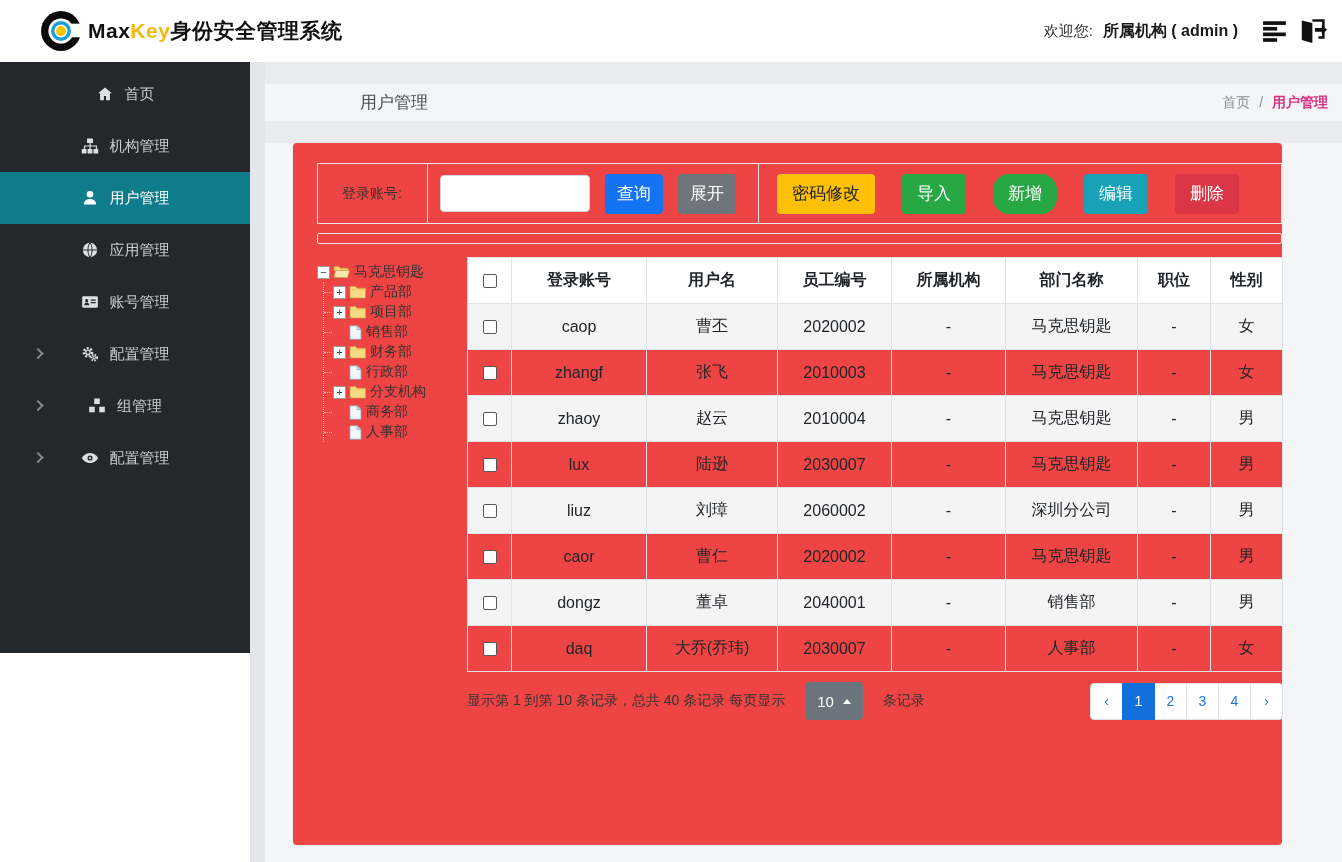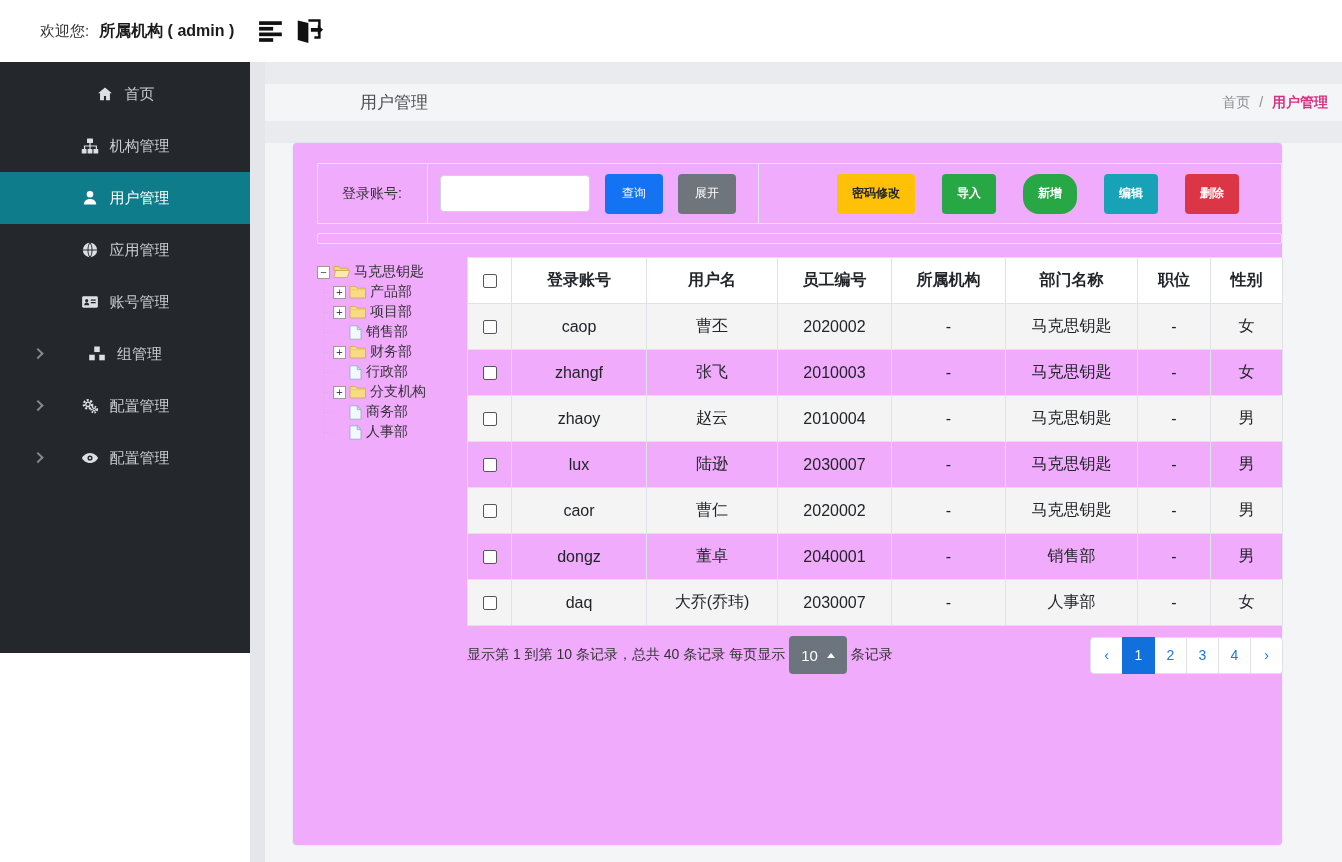--- a/index.html
+++ b/index.html
@@ -33,35 +33,35 @@
   .top-zone { background: #e9ebee; padding: 22px 0; }
   .band { height: 37px; background: #f4f5f6; display: flex; align-items: center; justify-content: space-between;
     padding: 0 14px 0 95px; }
   .page-title { font-size: 17px; font-weight: normal; color: #4b4f54; }
   .breadcrumb { font-size: 14px; }
   .breadcrumb .bc-home { color: #8b9096; cursor: pointer; }
   .breadcrumb .bc-sep { color: #8b9096; margin: 0 5px; }
   .breadcrumb .bc-cur { font-weight: bold; }
 
   
-  .card { width: 989px; min-height: 702px; margin-left: 28px; background: #f0abfc; border-radius: 4px;
+  .card { width: 989px; min-height: 702px; margin-left: 28px; background: #ef4444; border-radius: 4px;
     box-shadow: 0 0 2px rgba(0,0,0,.12); padding: 20px 0 26px 24px; }
 
   
   .toolbar { display: flex; align-items: stretch; border: 1px solid #e4e7ea; height: 61px; }
   .tb-label { width: 110px; display: flex; align-items: center; padding-left: 24px;
     border-right: 1px solid #e4e7ea; font-size: 14px; color: #333; }
   .tb-search { display: flex; align-items: center; gap: 15px; padding: 0 22px 0 12px; border-right: 1px solid #e4e7ea; }
   .tb-search input { width: 150px; height: 37px; border: 1px solid #ced4da; border-radius: 4px;
     padding: 0 8px; font-size: 14px; outline: none; }
   .btn { display: inline-flex; align-items: center; justify-content: center; height: 40px; border: none;
-    border-radius: 4px; font-size: 12px; cursor: pointer; font-family: inherit; }
+    border-radius: 4px; font-size: 17px; cursor: pointer; font-family: inherit; }
   .btn-query, .btn-expand { width: 58px; color: #fff; }
   .tb-actions { flex: 1; display: flex; align-items: center; justify-content: flex-end; gap: 27px; padding-right: 42px; }
-  .tb-actions .btn { padding: 2px 15px; min-width: 50px; font-weight: bold; }
+  .tb-actions .btn { padding: 2px 15px; min-width: 50px; }
 
   .strip { height: 11px; border: 1px solid #e4e7ea; margin-top: 9px; border-radius: 2px; }
 
   
   .content-row { display: flex; margin-top: 13px; }
   .tree { width: 150px; flex: none; padding-top: 5px; font-size: 14px; color: #333; }
   .tree-row { display: flex; align-items: center; height: 20px; gap: 3px; white-space: nowrap; cursor: pointer; }
   .expander { width: 13px; height: 13px; flex: none; border: 1px solid #9a9a9a; background: #fff; color: #444;
     font-size: 11px; line-height: 11px; text-align: center; display: inline-flex; align-items: center; justify-content: center; }
   .tree-kids { margin-left: 6px; border-left: 1px dotted #c3c3c3; }
@@ -74,36 +74,47 @@
   .table-wrap { flex: 1; }
   table.users { width: 100%; border-collapse: collapse; font-size: 16px; color: #212529; table-layout: fixed; }
   table.users th, table.users td { border: 1px solid #dfe3e7; height: 46px; text-align: center; vertical-align: middle; }
   table.users th { font-weight: bold; background: #fff; }
   table.users tbody tr:nth-child(odd) { background: #f4f4f5; }
   .cb { display: inline-block; width: 14px; height: 14px; border: 1.6px solid #54585c; border-radius: 2px;
     background: #fff; vertical-align: middle; cursor: pointer; }
 
   
   .pager { display: flex; align-items: center; justify-content: space-between; margin-top: 10px; }
-  .pager-summary { font-size: 14px; color: #333; display: flex; align-items: center; gap: 4px; }
+  .pager-summary { font-size: 14px; color: #333; display: flex; align-items: center; gap: 20px; }
   .page-size { display: inline-flex; align-items: center; gap: 9px; height: 38px; padding: 0 12px;
     background: #6c757d; color: #fff; border-radius: 4px; font-size: 15px; cursor: pointer; }
   .caret-up { width: 0; height: 0; border-left: 4px solid transparent; border-right: 4px solid transparent;
     border-bottom: 5px solid #fff; }
   .page-group { display: flex; }
   .page-btn { min-width: 33px; height: 37px; display: inline-flex; align-items: center; justify-content: center;
     border: 1px solid #dee2e6; background: #fff; color: #1778e5; font-size: 14px; cursor: pointer; margin-left: -1px; }
   .page-btn:first-child { border-radius: 4px 0 0 4px; margin-left: 0; }
   .page-btn:last-child { border-radius: 0 4px 4px 0; }
   .page-btn.active { color: #fff; z-index: 1; }
 </style>
 </head>
 <body>
 
 <header class="app-header">
+  <div class="brand">
+    <svg class="brand-logo" viewBox="0 0 40 40">
+      <circle cx="20" cy="20" r="19" fill="#0a0a0a"></circle>
+      <rect x="25" y="13" width="15" height="13" fill="#ffffff"></rect>
+      <circle cx="20" cy="20" r="12" fill="#ffffff"></circle>
+      <circle cx="20" cy="20" r="9.5" fill="#1a9fd9"></circle>
+      <circle cx="20" cy="20" r="6.2" fill="#ffffff"></circle>
+      <circle cx="20" cy="20" r="4.8" fill="#f2c500"></circle>
+    </svg>
+    <span class="brand-text"><b>Max</b><b class="bk">Key</b><b>身份安全管理系统</b></span>
+  </div>
   <div class="welcome">
     <span>欢迎您:</span>
     <span class="uname">所属机构 ( admin )</span>
     <span class="hicon" id="icon-list">
         <svg viewBox="0 0 24 24" width="26" height="26" fill="currentColor">
           <rect x="1" y="3" width="21" height="3.4"></rect>
           <rect x="1" y="8.2" width="13" height="3.4"></rect>
           <rect x="1" y="13.4" width="21" height="3.4"></rect>
           <rect x="1" y="18.6" width="13" height="3.4"></rect>
         </svg>
@@ -168,38 +179,38 @@
             <rect x="13" y="8.6" width="6.6" height="1.7" fill="#24282c"></rect>
             <rect x="13" y="12" width="6.6" height="1.7" fill="#24282c"></rect>
           </svg>
         </span>
         <span>账号管理</span>
       </div>
       <div class="side-item">
         <span class="chev"></span>
         <span class="side-icon">
           <svg viewBox="0 0 24 24" width="18" height="18" fill="currentColor">
-            <rect x="8.3" y="2" width="7.4" height="7.4"></rect>
-            <rect x="1.6" y="13" width="7.4" height="7.4"></rect>
-            <rect x="15" y="13" width="7.4" height="7.4"></rect>
-          </svg>
-        </span>
-        <span>组管理</span>
-      </div>
-      <div class="side-item">
-        <span class="chev"></span>
-        <span class="side-icon">
-          <svg viewBox="0 0 24 24" width="18" height="18" fill="currentColor">
             <circle cx="9.3" cy="9.8" r="5.6" fill="none" stroke="currentColor" stroke-width="3" stroke-dasharray="2.7 2.1"></circle>
             <circle cx="9.3" cy="9.8" r="2.9" fill="none" stroke="currentColor" stroke-width="1.8"></circle>
             <circle cx="17.6" cy="16.8" r="3.9" fill="none" stroke="currentColor" stroke-width="2.6" stroke-dasharray="2 1.7"></circle>
             <circle cx="17.6" cy="16.8" r="1.7" fill="none" stroke="currentColor" stroke-width="1.4"></circle>
           </svg>
         </span>
         <span>配置管理</span>
+      </div>
+      <div class="side-item">
+        <span class="chev"></span>
+        <span class="side-icon">
+          <svg viewBox="0 0 24 24" width="18" height="18" fill="currentColor">
+            <rect x="8.3" y="2" width="7.4" height="7.4"></rect>
+            <rect x="1.6" y="13" width="7.4" height="7.4"></rect>
+            <rect x="15" y="13" width="7.4" height="7.4"></rect>
+          </svg>
+        </span>
+        <span>组管理</span>
       </div>
       <div class="side-item">
         <span class="chev"></span>
         <span class="side-icon">
           <svg viewBox="0 0 24 24" width="18" height="18" fill="currentColor">
             <path d="M12 5.2C6.7 5.2 2.7 9 1.1 12c1.6 3 5.6 6.8 10.9 6.8S21.3 15 22.9 12C21.3 9 17.3 5.2 12 5.2z"></path>
             <circle cx="12" cy="12" r="3.4" fill="#24282c"></circle>
             <circle cx="12" cy="12" r="1.5"></circle>
           </svg>
         </span>
@@ -391,20 +402,30 @@
                 <td>lux</td>
                 <td>陆逊</td>
                 <td>2030007</td>
                 <td>-</td>
                 <td>马克思钥匙</td>
                 <td>-</td>
                 <td>男</td>
               </tr>
               <tr>
                 <td><span class="cb"></span></td>
+                <td>liuz</td>
+                <td>刘璋</td>
+                <td>2060002</td>
+                <td>-</td>
+                <td>深圳分公司</td>
+                <td>-</td>
+                <td>男</td>
+              </tr>
+              <tr>
+                <td><span class="cb"></span></td>
                 <td>caor</td>
                 <td>曹仁</td>
                 <td>2020002</td>
                 <td>-</td>
                 <td>马克思钥匙</td>
                 <td>-</td>
                 <td>男</td>
               </tr>
               <tr>
                 <td><span class="cb"></span></td>

